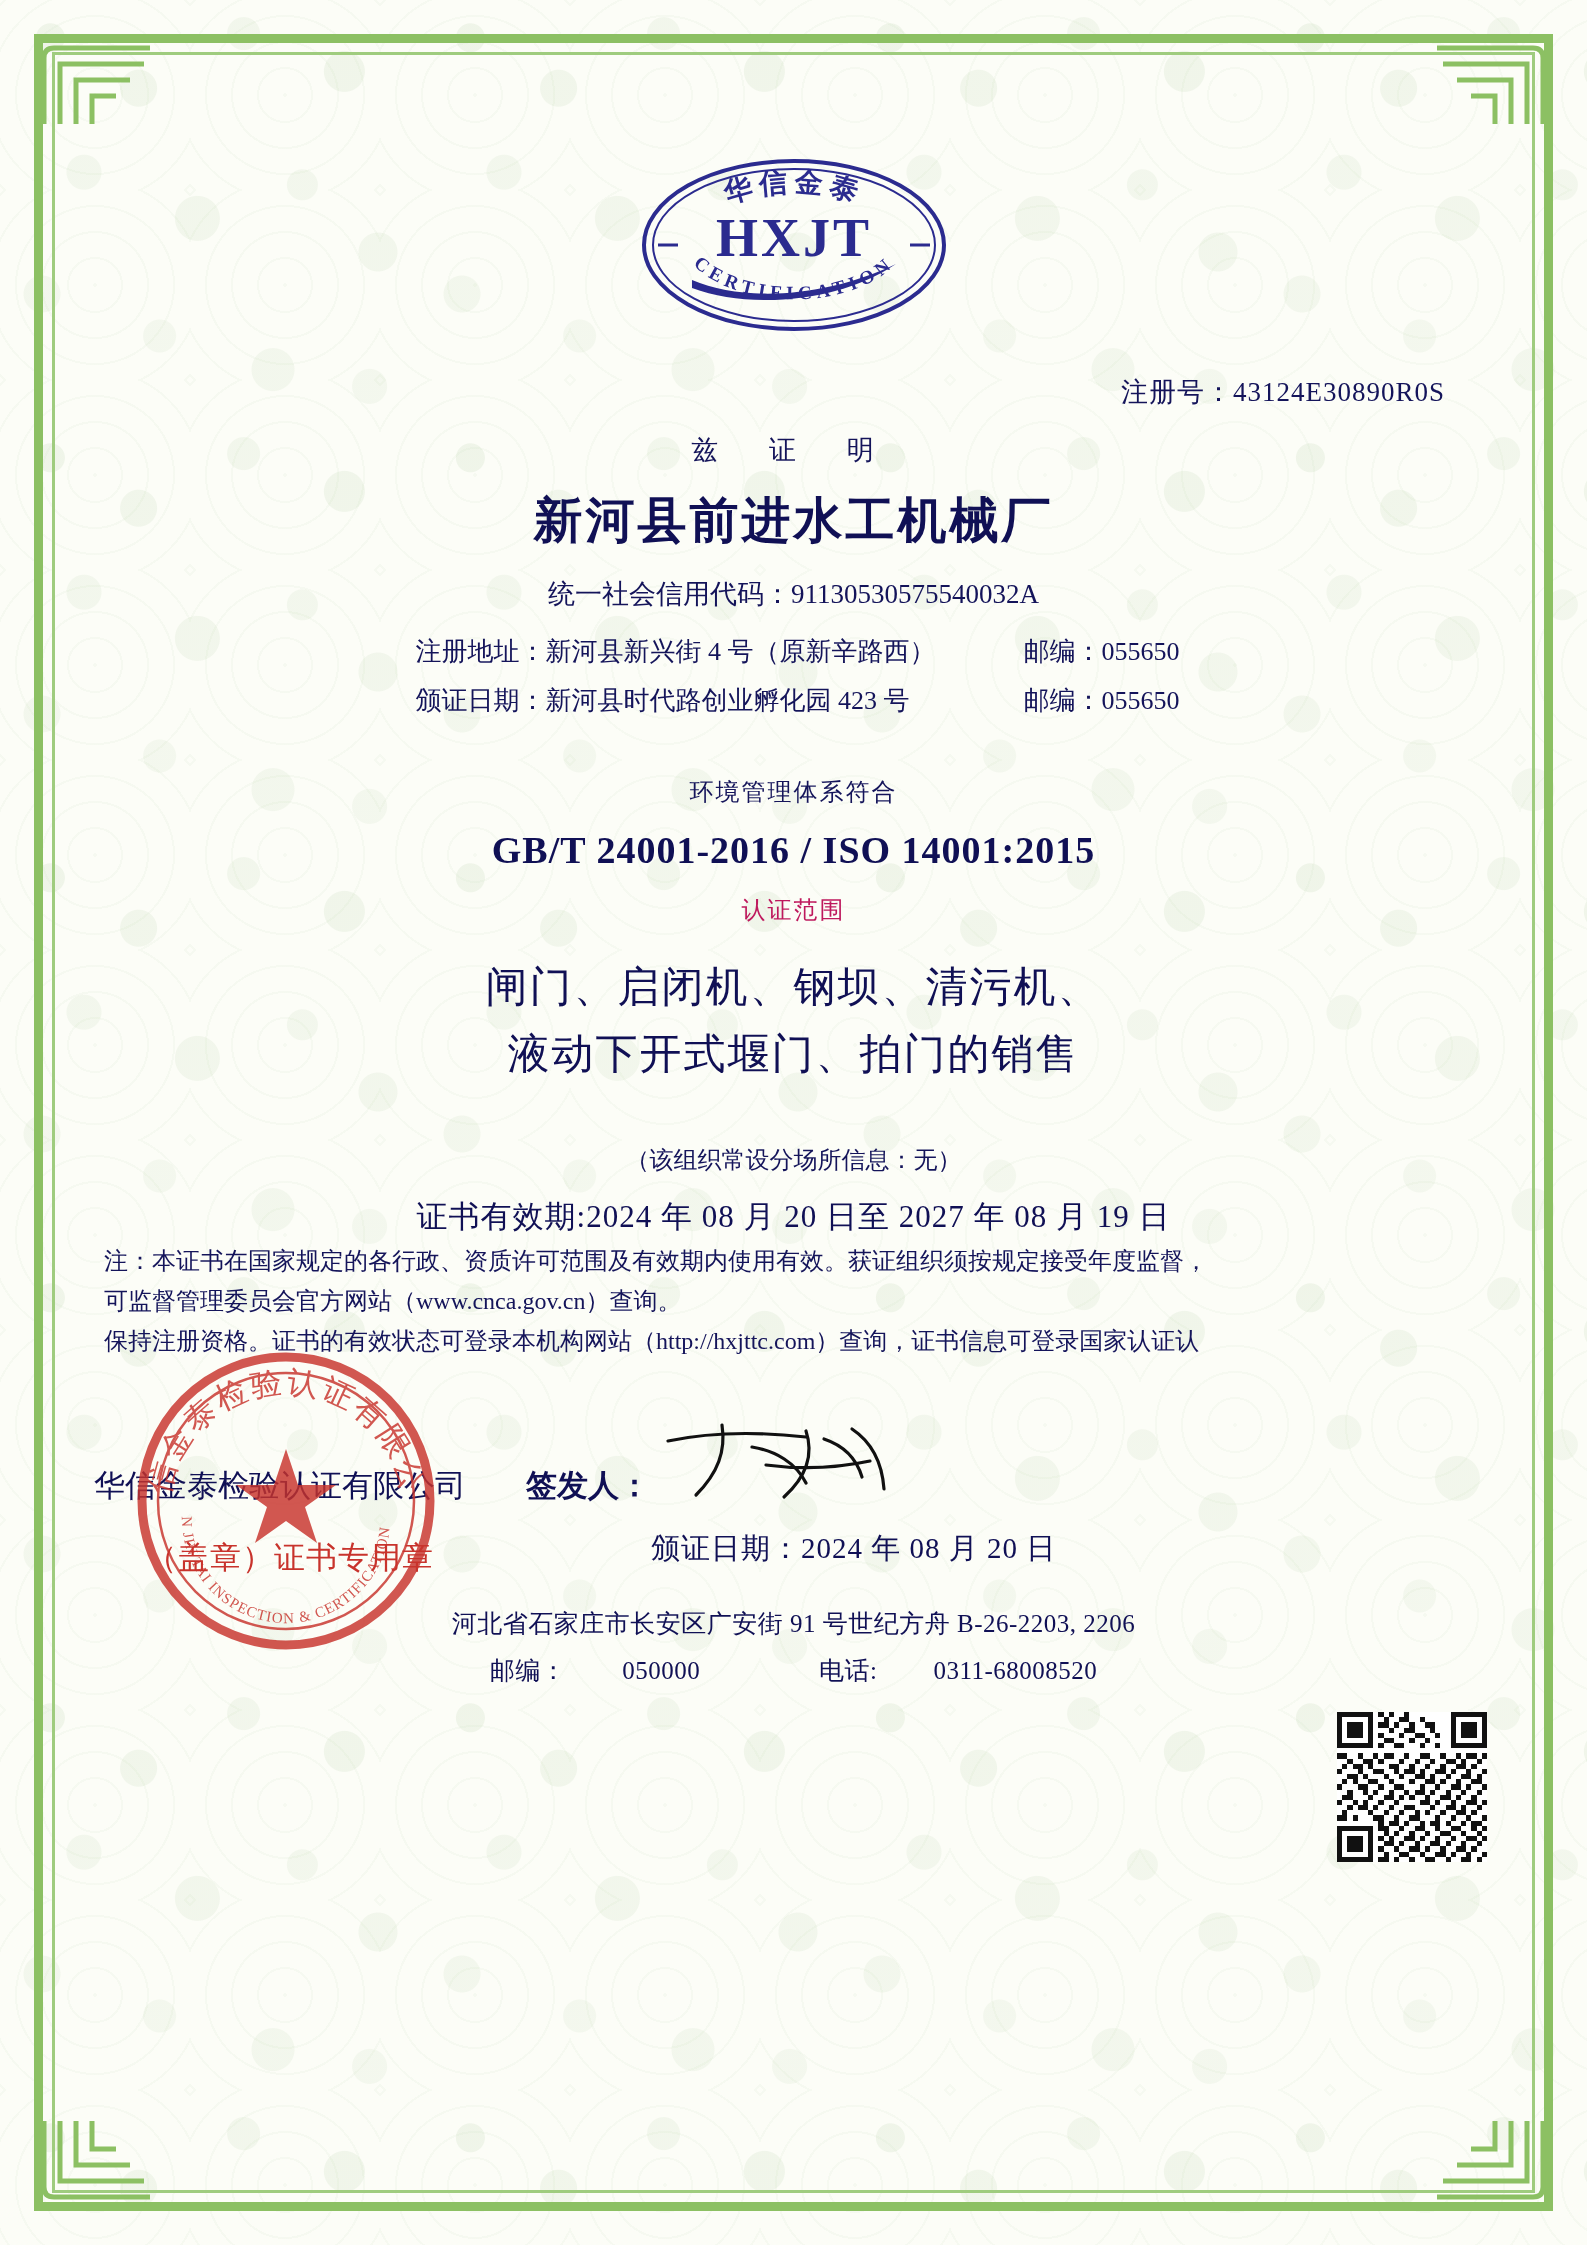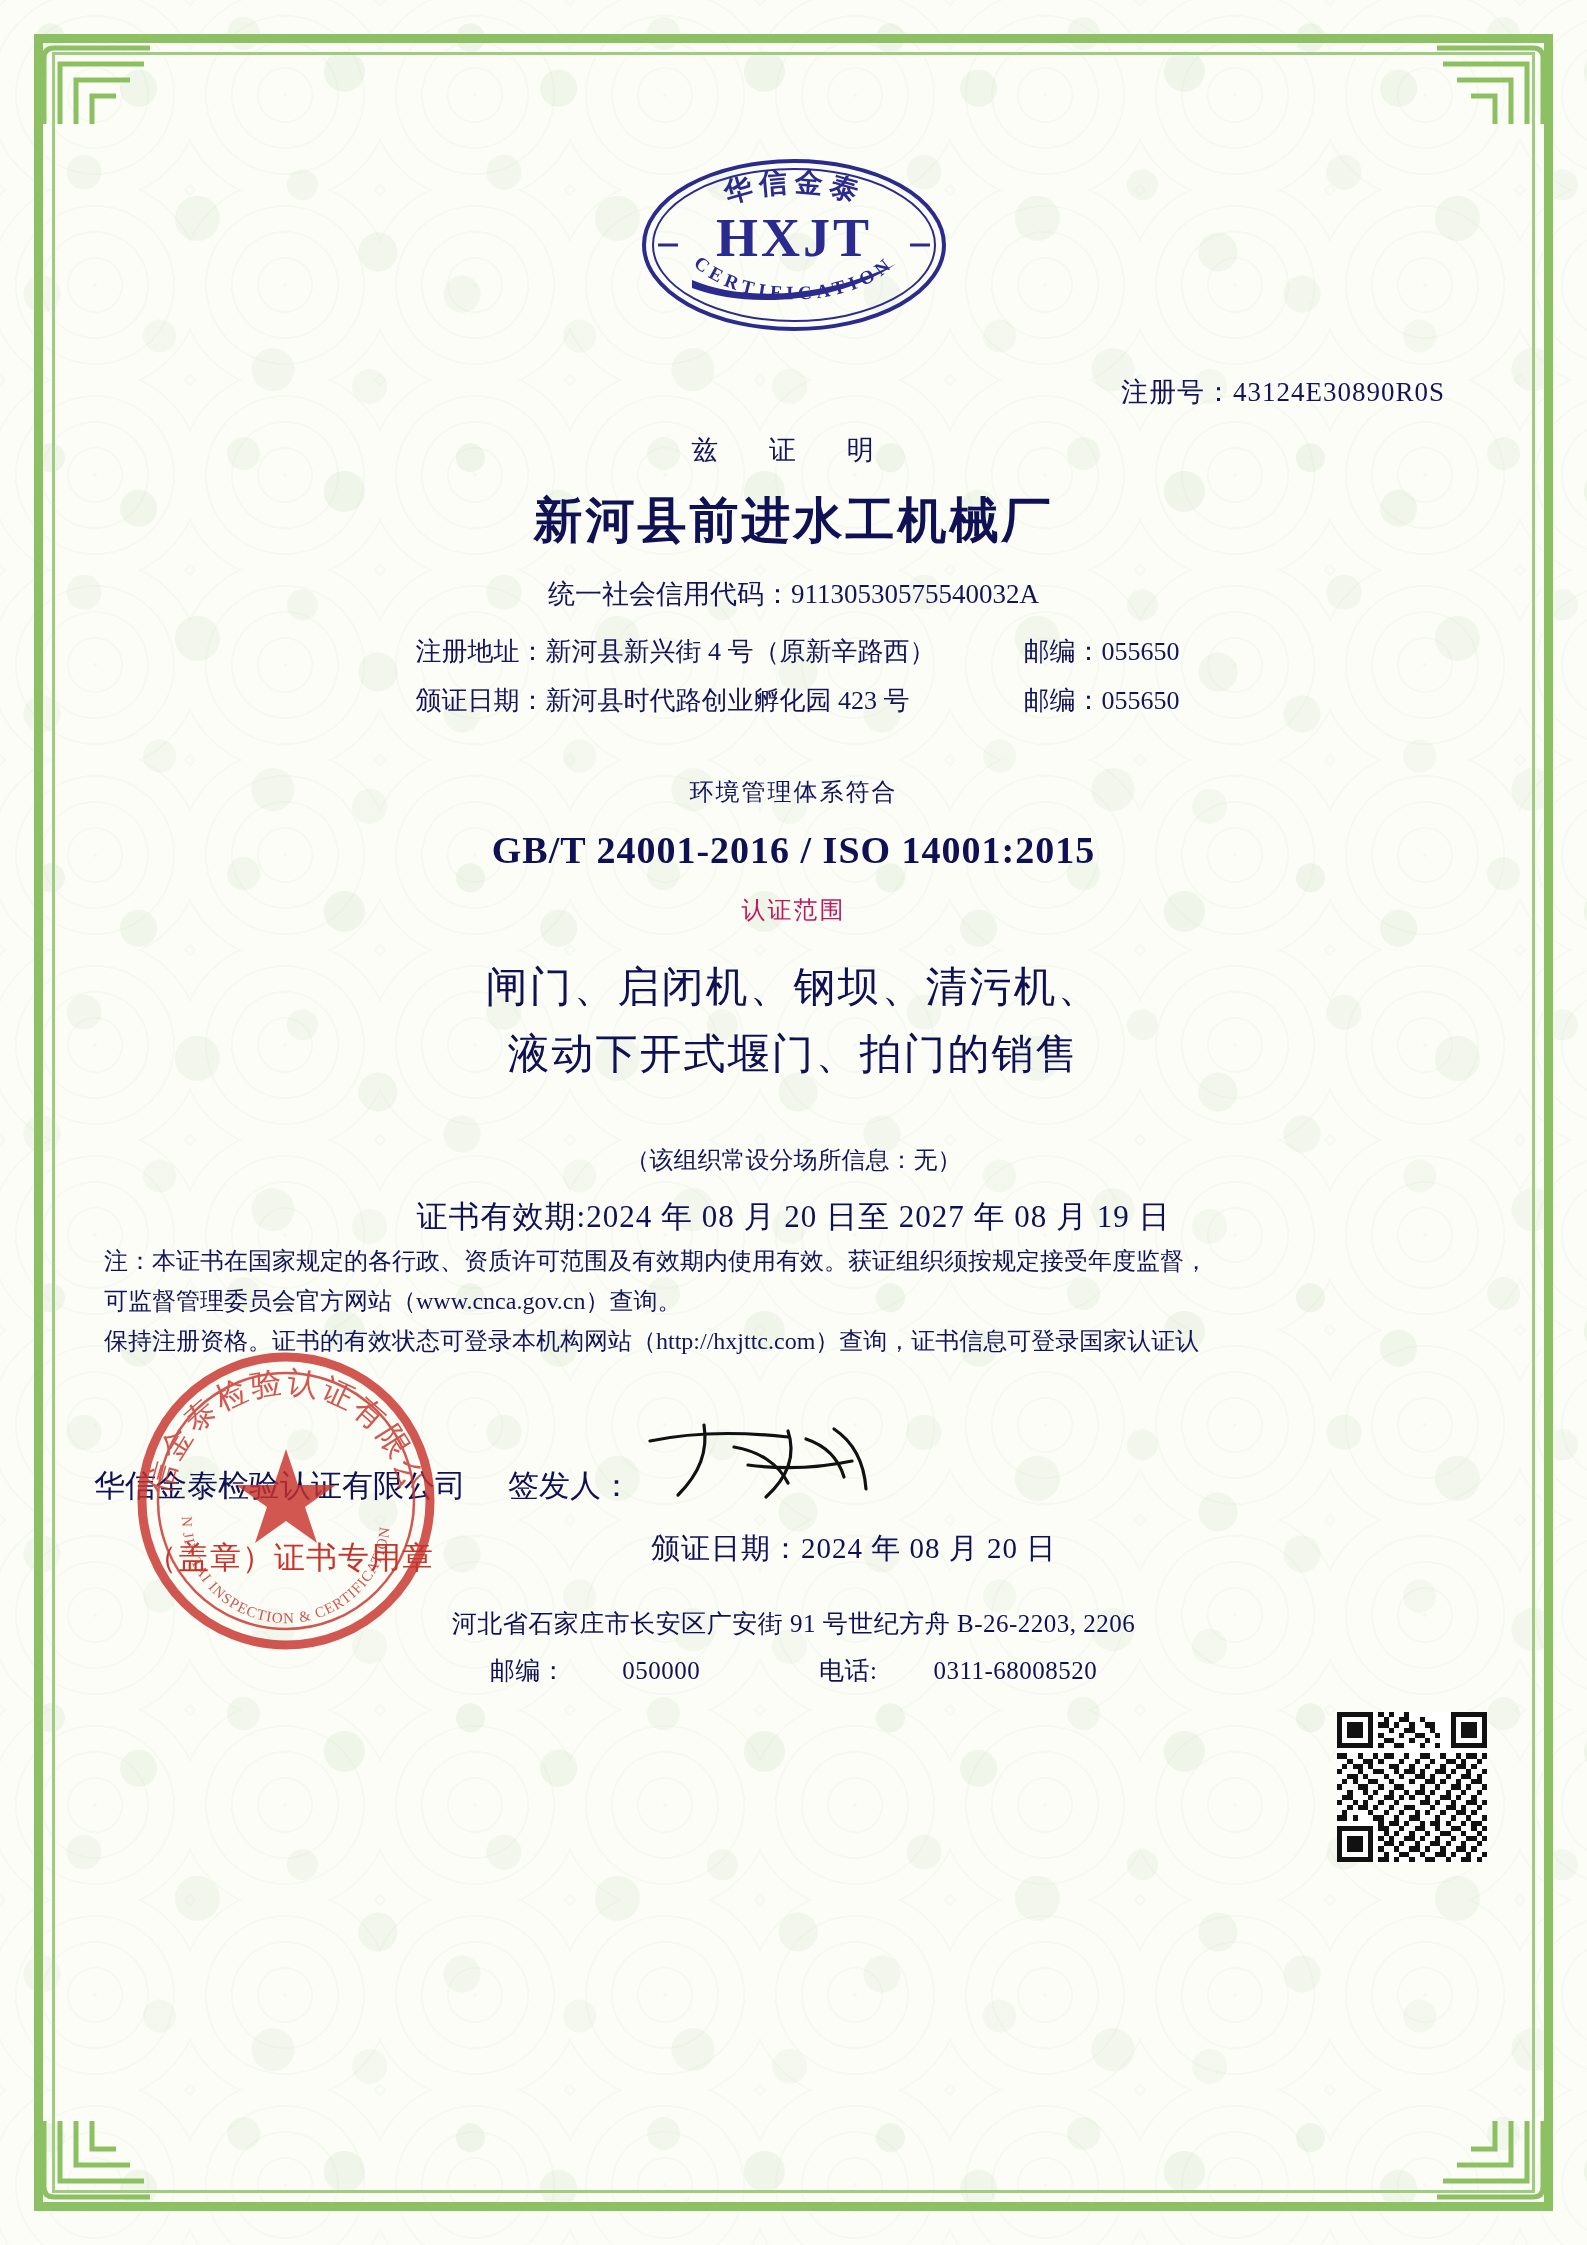--- a/index.html
+++ b/index.html
@@ -236,22 +236,23 @@
   }
   .issuer-company {
     font-size: 31px;
     color: #101055;
     white-space: nowrap;
     padding-left: 4px;
   }
   .signer-label {
     font-size: 31px;
     color: #101055;
-    margin-left: 42px;
+    margin-left: 60px;
     white-space: nowrap;
+    font-weight: bold;
   }
   .signature {
     margin-left: 6px;
     width: 240px;
     height: 96px;
   }
 
   
   .seal {
     position: absolute;

